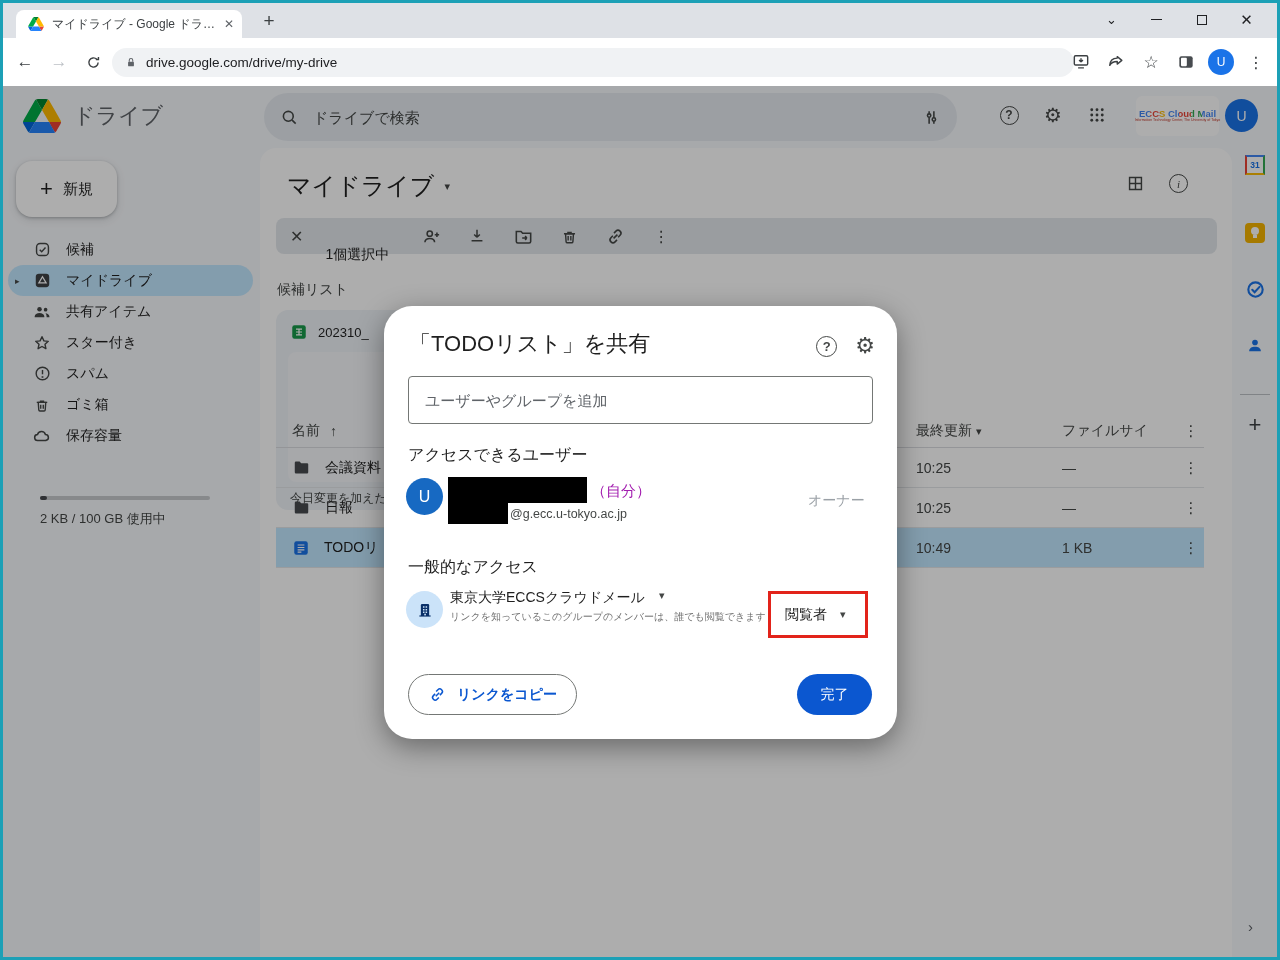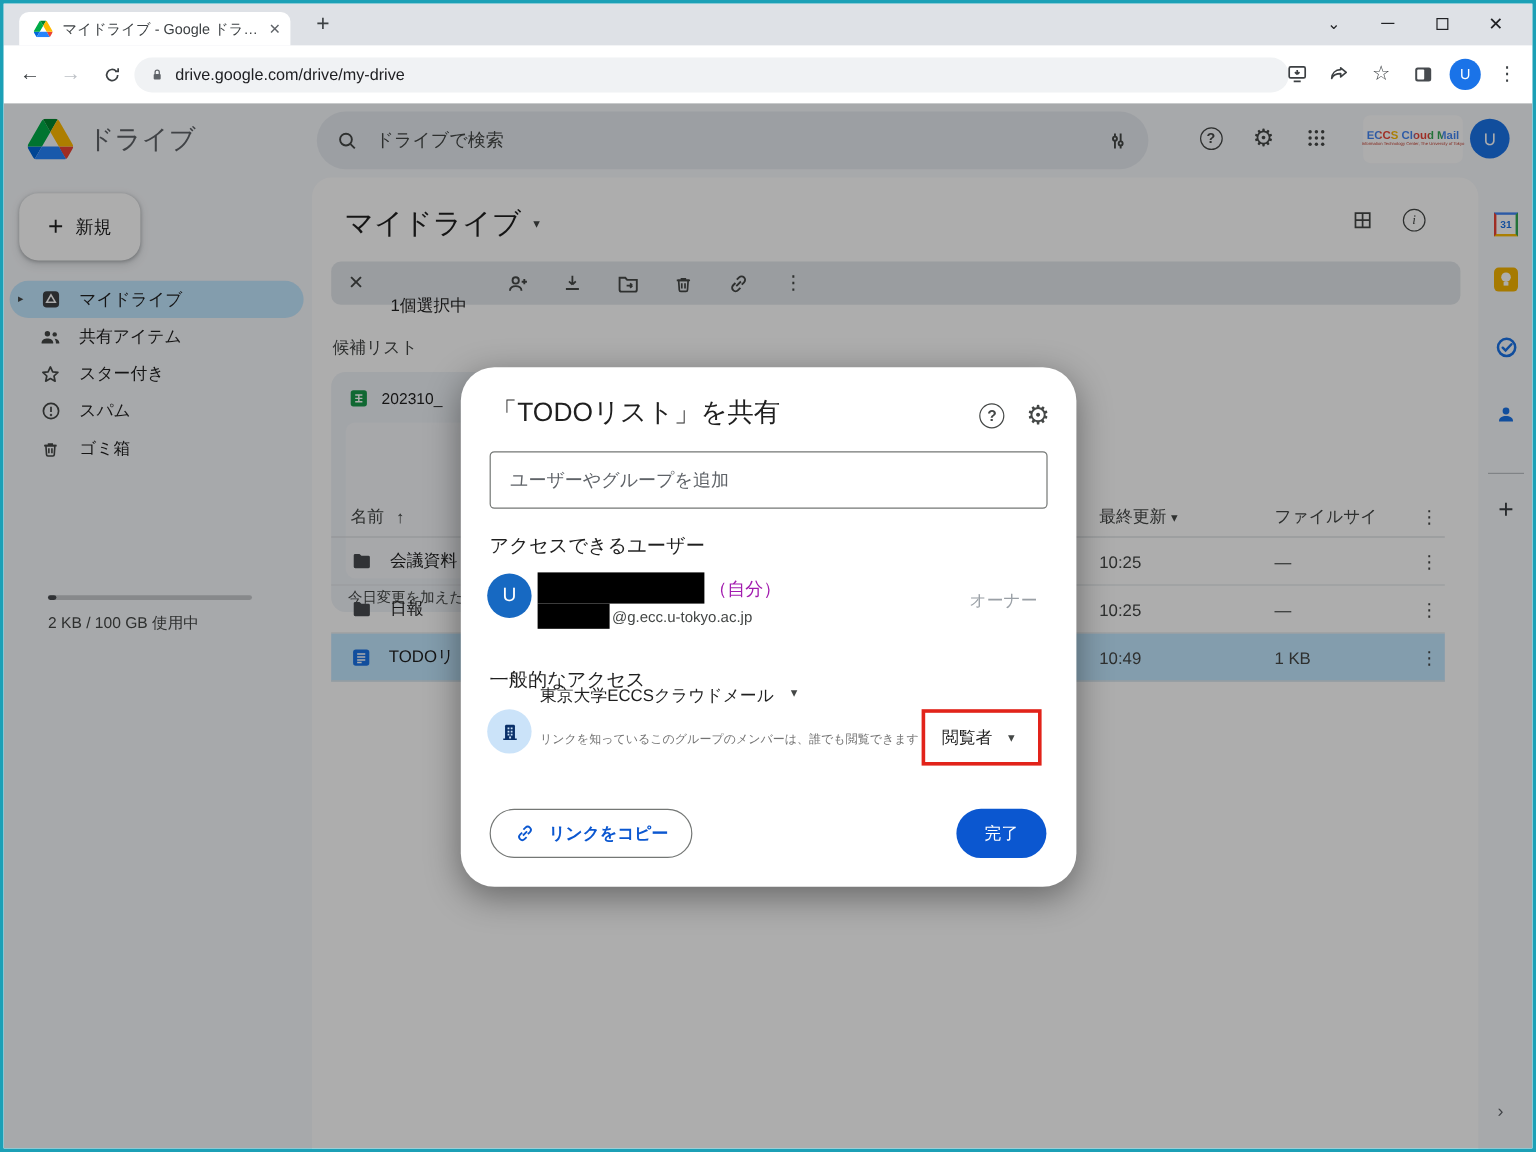--- a/index.html
+++ b/index.html
@@ -93,21 +93,21 @@
   .dlg-icons { position:absolute; right:22px; top:27px; display:flex; gap:18px; align-items:center; }
   .dlg-input { position:absolute; left:24px; top:70px; width:465px; height:48px; border:1px solid #747775; border-radius:4px; font-size:15px; color:#1f1f1f; padding:0 16px; outline:none; font-family:inherit; }
   .dlg-input::placeholder { color:#5f6368; opacity:1; }
   .dlg-h { position:absolute; font-size:16px; color:#1f1f1f; }
   .avatar-lg { position:absolute; left:22px; top:172px; width:37px; height:37px; border-radius:50%; background:#1769c2; color:#fff; font-size:16px; display:flex; align-items:center; justify-content:center; }
   .tape { position:absolute; background:#000; z-index:5; }
   .owner-self { position:absolute; left:207px; top:176px; font-size:15px; color:#a21caf; }
   .owner-email { position:absolute; left:126px; top:201px; font-size:12.5px; color:#444746; }
   .owner-role { position:absolute; left:424px; top:186px; font-size:14px; color:#9aa0a6; }
   .group-avatar { position:absolute; left:22px; top:285px; width:37px; height:37px; border-radius:50%; background:#cbe3f9; display:flex; align-items:center; justify-content:center; }
-  .group-name { position:absolute; left:66px; top:265px; font-size:14px; color:#1f1f1f; display:flex; align-items:flex-start; gap:14px; }
+  .group-name { position:absolute; left:66px; top:283px; font-size:14px; color:#1f1f1f; display:flex; align-items:flex-start; gap:14px; }
   .group-desc { position:absolute; left:66px; top:303px; width:320px; font-size:10px; line-height:16px; color:#737373; }
   .red-box { position:absolute; left:384px; top:285px; width:100px; height:47px; border:3px solid #e2231a; display:flex; align-items:center; padding-left:14px; gap:13px; z-index:8; }
   .role-label { font-size:14px; color:#1f1f1f; }
   .copy-btn { position:absolute; left:24px; top:368px; height:41px; border:1px solid #747775; border-radius:21px; display:flex; align-items:center; padding:0 19px; gap:10px; background:#fff; }
   .copy-label { font-size:14px; font-weight:bold; color:#0b57d0; }
   .done-btn { position:absolute; left:413px; top:368px; width:75px; height:41px; border-radius:21px; background:#0b57d0; color:#fff; font-size:14px; display:flex; align-items:center; justify-content:center; }
   svg { display:block; }
 </style>
 </head>
 <body>
@@ -232,20 +232,29 @@
       <span class="eccs-sub">Information Technology Center, The University of Tokyo</span>
     </div>
     <div class="avatar-md">U</div>
 
     <div class="sidenav">
       <div class="new-btn">
         <span class="new-plus">+</span>
         <span>新規</span>
       </div>
       <div class="nav-list">
+        <div class="nav-item">
+          <span class="nav-ic">
+                <svg width="19" height="19" viewBox="0 0 24 24" fill="none" stroke="#444746" stroke-width="1.8">
+                  <rect x="4.5" y="4.5" width="15" height="15" rx="4.5"></rect>
+                  <path d="m8.5 12.2 2.5 2.5 4.8-5.2"></path>
+                </svg>
+              </span>
+          <span>候補</span>
+        </div>
         <div class="nav-item active">
           <span class="nav-caret">▸</span>
           <span class="nav-ic">
                 <svg width="19" height="19" viewBox="0 0 24 24">
                   <rect x="3.5" y="3.5" width="17" height="17" rx="4" fill="#3e4145"></rect>
                   <path d="M12 7.2 16.6 15H7.4z" fill="none" stroke="#fff" stroke-width="1.6"></path>
                 </svg>
               </span>
           <span>マイドライブ</span>
         </div>
@@ -279,20 +288,28 @@
           <span>スパム</span>
         </div>
         <div class="nav-item">
           <span class="nav-ic">
                 <svg width="18" height="18" viewBox="0 0 24 24" fill="none" stroke="#444746" stroke-width="1.8">
                   <path d="M7 8.5h10l-.7 10a1.6 1.6 0 0 1-1.6 1.5H9.3a1.6 1.6 0 0 1-1.6-1.5z"></path>
                   <path d="M5 8.5h14M10 8.5V6.8h4v1.7M10.3 11.5v5.5M13.7 11.5v5.5"></path>
                 </svg>
               </span>
           <span>ゴミ箱</span>
+        </div>
+        <div class="nav-item">
+          <span class="nav-ic">
+                <svg width="20" height="20" viewBox="0 0 24 24" fill="none" stroke="#444746" stroke-width="1.8">
+                  <path d="M7 17.5a3.6 3.6 0 0 1-.4-7.2 4.9 4.9 0 0 1 9.5-.1 3.5 3.5 0 0 1 .9 6.9 4 4 0 0 1-.9.4z"></path>
+                </svg>
+              </span>
+          <span>保存容量</span>
         </div>
       </div>
       <div class="storage-bar">
             <div class="storage-fill"></div>
           </div>
       <div class="storage-text">2 KB / 100 GB 使用中</div>
     </div>
 
     <div class="mainpanel">
       <div class="page-title">
@@ -404,21 +421,21 @@
                 </span>
             <span>TODOリ</span>
           </span>
           <span class="t-cell">10:49</span>
           <span class="t-cell">1 KB</span>
           <span class="t-kebab">⋮</span>
         </div>
       </div>
     </div>
 
-    <div class="rail-ic" style="top:90px;">
+    <div class="rail-ic" style="top:68px;">
           <div class="cal-box">
             <span>31</span>
           </div>
         </div>
     <div class="rail-ic" style="top:136px;">
           <div class="keep-box">
             <div class="keep-bulb"></div>
             <div class="keep-base"></div>
           </div>
         </div>

